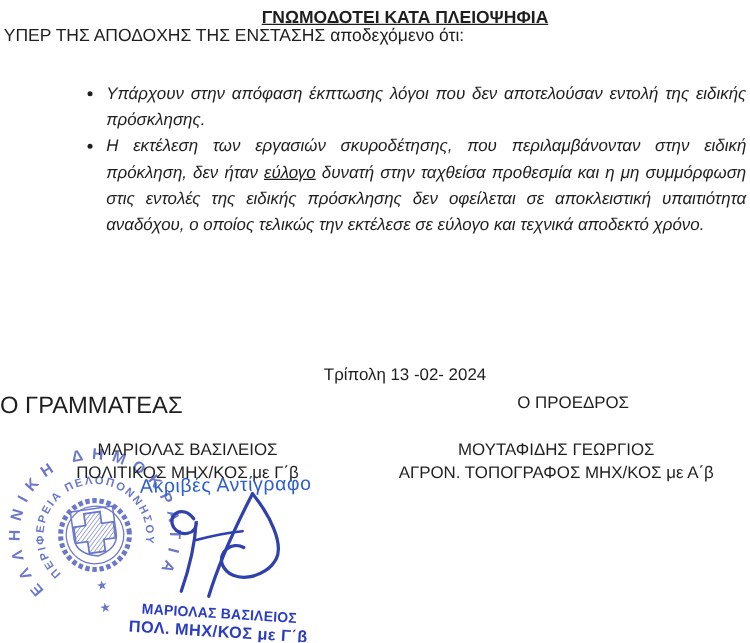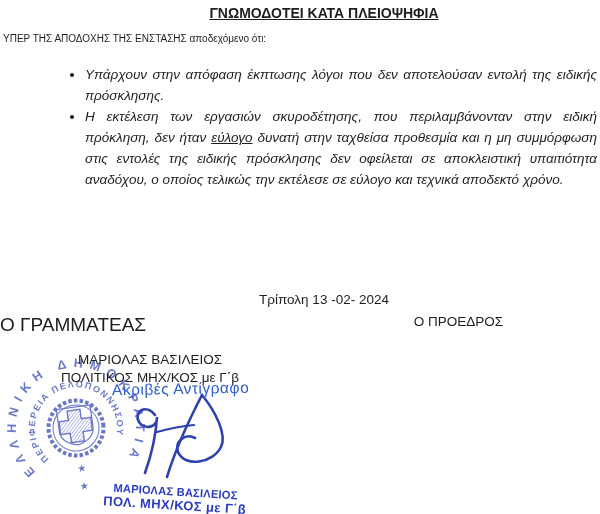--- a/index.html
+++ b/index.html
@@ -8,21 +8,21 @@
     font-family:"Liberation Sans", sans-serif; color:#1e1e1e; overflow:hidden;
   }
   .abs { position:absolute; }
 
   .title {
     top:5px; left:0; width:600px; text-align:center;
     font-size:14px; font-weight:bold;padding-left:24px;
   }
   .title span { text-decoration:underline; }
 
-  .intro { top:33px; left:3px; width:560px; font-size:10px; }
+  .intro { top:20px; left:3px; width:560px; font-size:14px; }
 
   .bullets {
     top:64px; left:63px; width:512px;
     margin:0; padding:0 0 0 22px; list-style:disc outside;
     font-size:13.5px; line-height:21px; text-align:justify;font-style:italic;
   }
   .bullets li { margin:0; padding:0; }
   .u { text-decoration:underline; }
 
   .minority { top:201px; left:3px; width:560px; font-size:13.5px; }
@@ -98,20 +98,24 @@
 
   <div class="abs dateline">Τρίπολη 13 -02- 2024</div>
 
   <div class="abs role-left">Ο ΓΡΑΜΜΑΤΕΑΣ</div>
   <div class="abs role-right">Ο ΠΡΟΕΔΡΟΣ</div>
 
   <div class="abs sig-left">
     <div>ΜΑΡΙΟΛΑΣ ΒΑΣΙΛΕΙΟΣ</div>
     <div>ΠΟΛΙΤΙΚΟΣ ΜΗΧ/ΚΟΣ με Γ΄β</div>
   </div>
+  <div class="abs sig-right">
+    <div>ΜΟΥΤΑΦΙΔΗΣ ΓΕΩΡΓΙΟΣ</div>
+    <div>ΑΓΡΟΝ. ΤΟΠΟΓΡΑΦΟΣ ΜΗΧ/ΚΟΣ με Α΄β</div>
+  </div>
 
   <div class="abs cert">Ακριβές Αντίγραφο</div>
 
   <svg class="abs sign-svg" viewBox="0 0 115 105" fill="none" stroke="#2e41ae" stroke-width="2.6" stroke-linecap="round">
     <path d="M 27,25 C 18,13 5,22 11,32 C 16,40 30,38 29,27 C 28,45 23,66 17,83"></path>
     <path d="M 74,5 C 60,32 46,64 39,87"></path>
     <path d="M 74,5 C 88,22 99,45 93,57 C 85,73 57,78 50,62 C 46,51 58,43 67,48"></path>
     <path d="M 29,42 C 44,38 56,36 66,35" stroke-width="2.2"></path>
   </svg>
 

